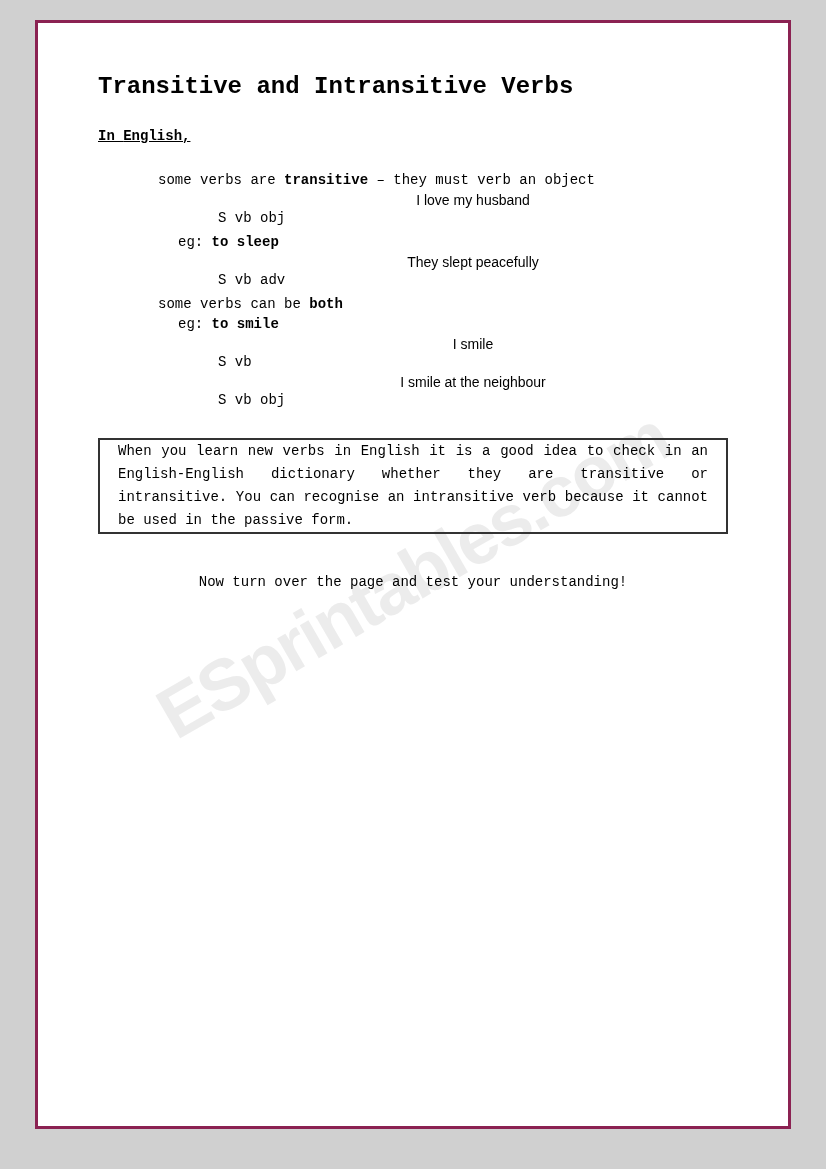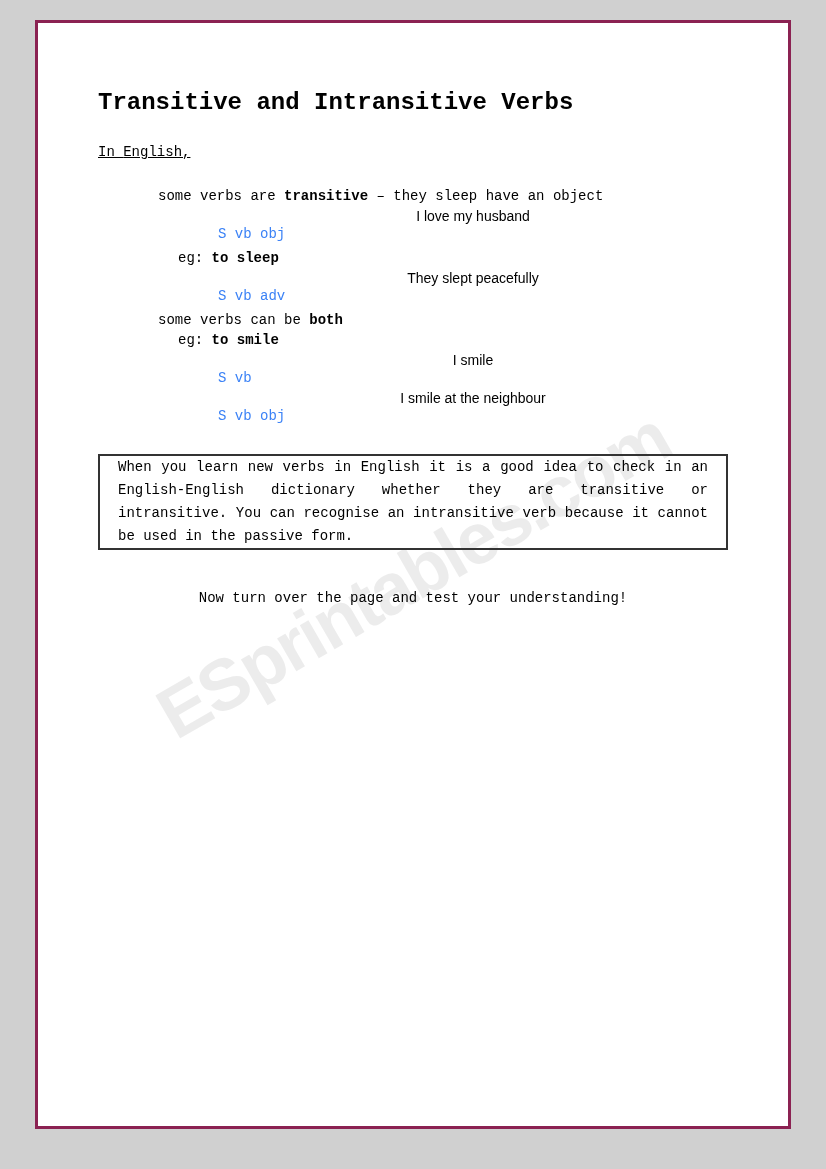--- a/index.html
+++ b/index.html
@@ -46,31 +46,31 @@
     .content {
       position: relative;
       z-index: 1;
     }
 
     .title {
       font-size: 24px;
       font-weight: bold;
       margin-bottom: 28px;
       font-family: 'Courier New', Courier, monospace;
-      margin-top: 16px;
     }
 
     .intro {
       font-size: 14px;
       margin-bottom: 28px;
       font-family: 'Courier New', Courier, monospace;
     }
 
     .intro span {
       text-decoration: underline;
+      font-weight: bold;
     }
 
     .section {
       margin-left: 60px;
       margin-bottom: 22px;
     }
 
     .section-line {
       font-size: 14px;
       font-family: 'Courier New', Courier, monospace;
@@ -97,21 +97,21 @@
       font-family: Liberation Sans, sans-serif;
       margin-left: 60px;
       margin-bottom: 2px;
       text-align: center;
     }
 
     .labels-row {
       font-size: 14px;
       font-family: 'Courier New', Courier, monospace;
       margin-left: 60px;
-      color: #3b82f6;
+      color: #000000;
       margin-bottom: 4px;
     }
 
     .info-box {
       border: 2px solid #333;
       padding: 0 18px;
       margin-top: 30px;
       margin-bottom: 30px;
       font-size: 14px;
       font-family: 'Courier New', Courier, monospace;
@@ -139,21 +139,21 @@
   <div class="content">
 
     <div class="title">Transitive and Intransitive Verbs</div>
 
     <div class="intro">
       <span>In </span><span style="text-decoration:underline;text-align:right;">English,</span>
     </div>
 
     <div class="section section-spacer">
       <div class="section-line">
-        <span>some verbs are </span><strong>transitive</strong><span> – they sleep have an object</span>
+        <span>some verbs are </span><strong>transitive</strong><span> – they must verb an object</span>
       </div>
       <div class="example-sentence">I  love  my husband</div>
       <div class="labels-row">S    vb        obj</div>
     </div>
 
     <div class="section section-spacer">
       <div class="eg-line">
         <span>eg: </span><strong>to sleep</strong>
       </div>
       <div class="example-sentence">They slept peacefully</div>

